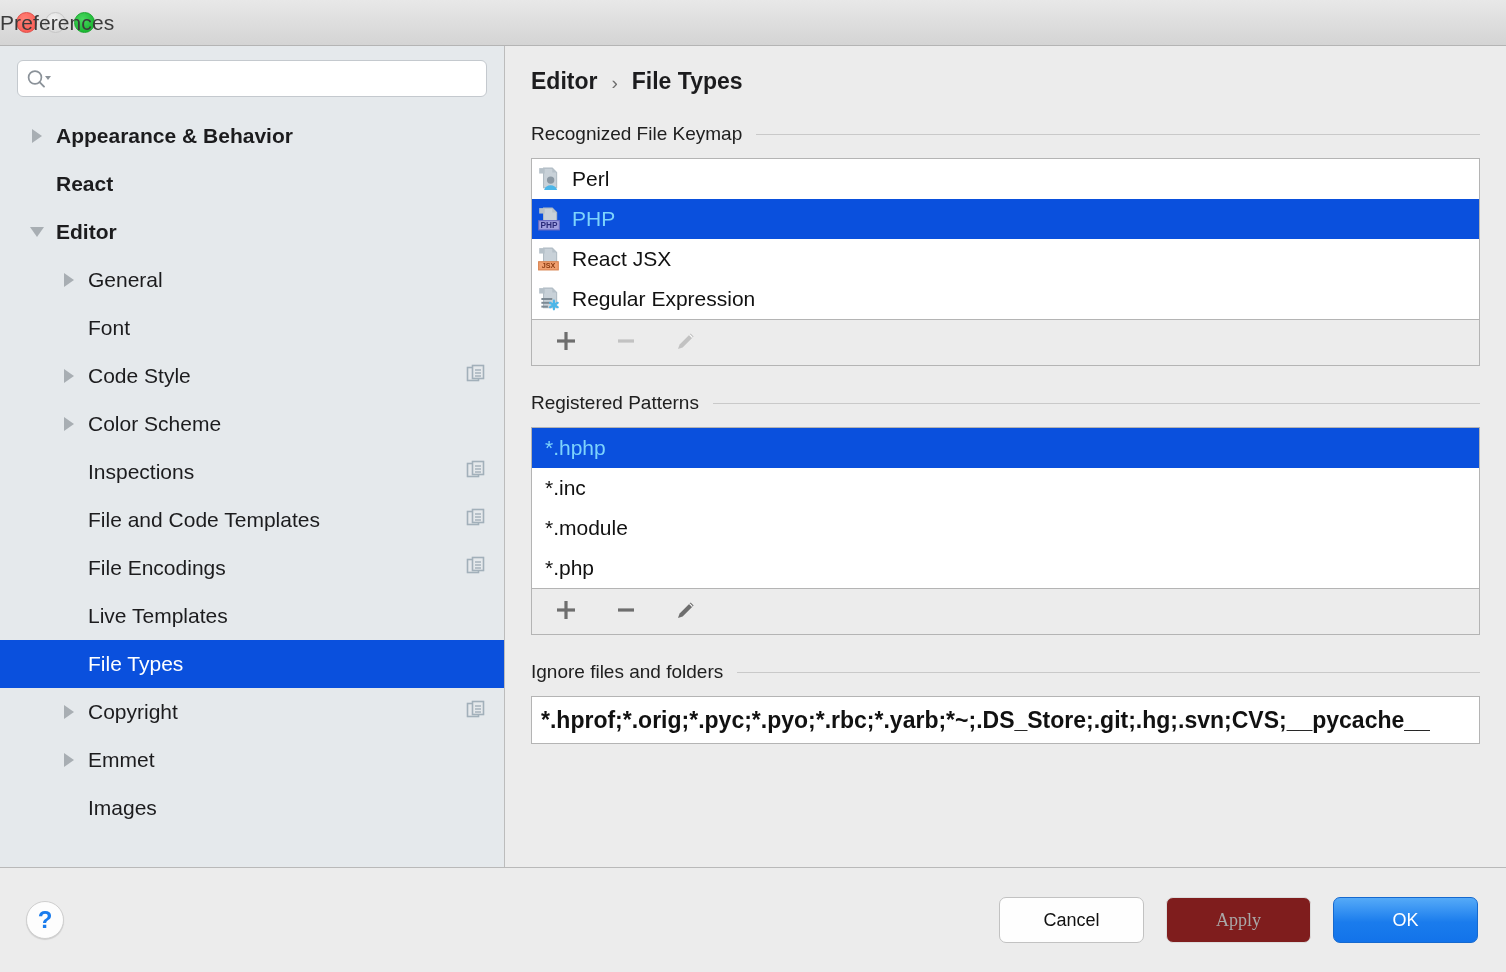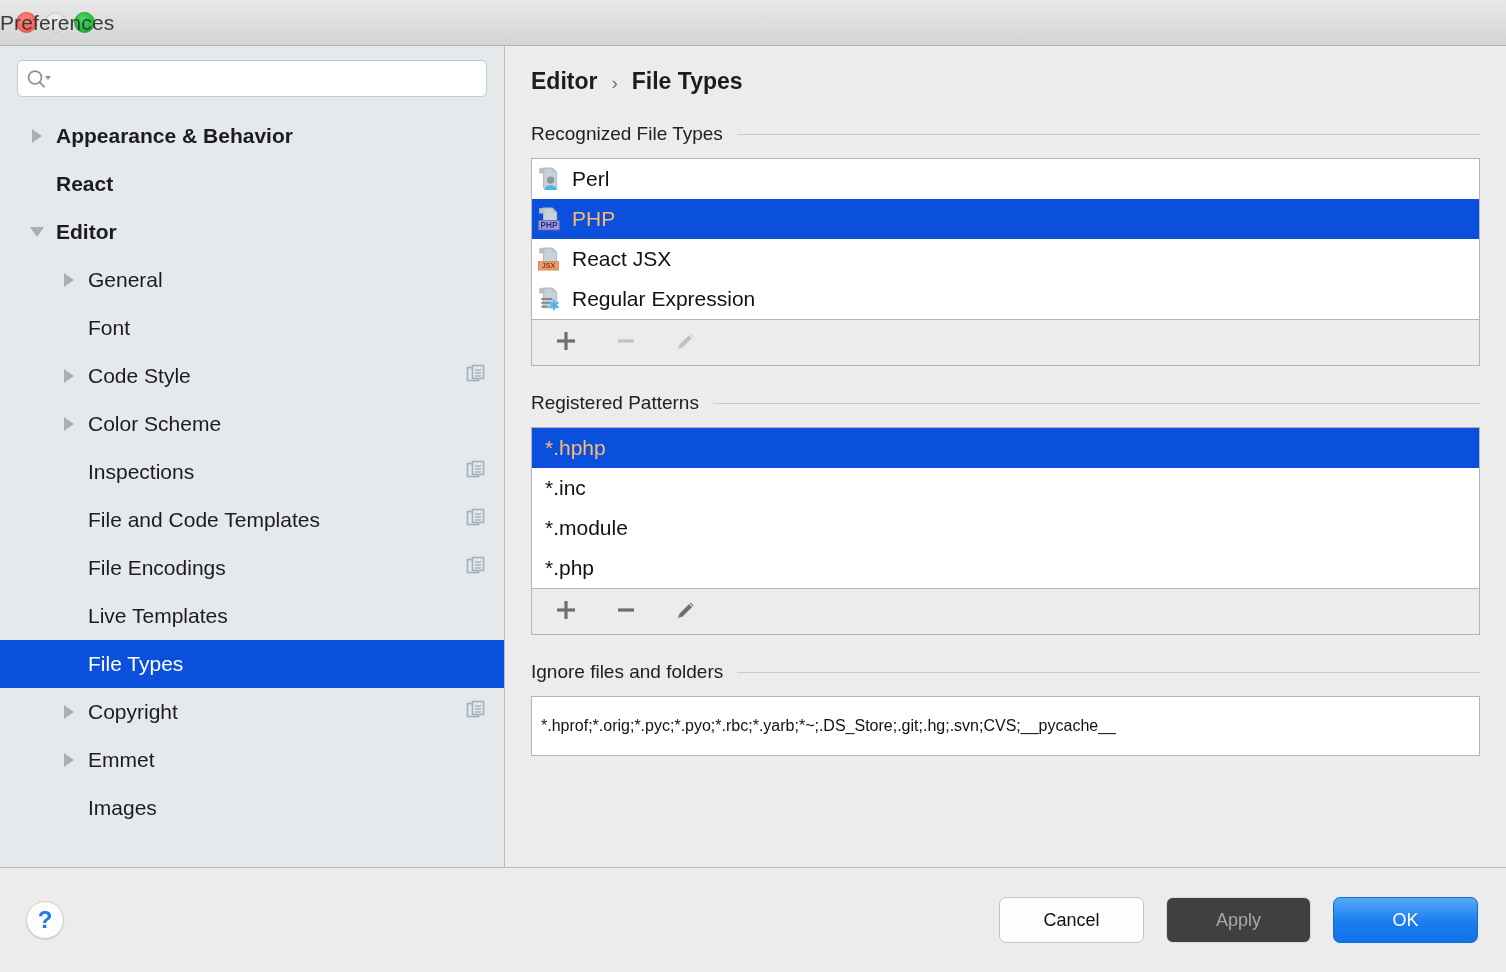--- a/index.html
+++ b/index.html
@@ -103,41 +103,41 @@
   .group-head .grule { flex: 1 1 auto; height: 1px; background: #c9c9c9; }
 
   .listbox {
     background: #fff; border: 1px solid #b4b4b4;
     overflow: hidden;
   }
   .list-row {
     height: 40px; display: flex; align-items: center;
     padding-left: 4px; font-size: 21px; color: #111; cursor: default;
   }
-  .list-row.selected { background: #0a50dd; color: #fdba74; }
+  .list-row.selected { background: #0a50dd; color: #7dd3fc; }
   .list-row .ftname { margin-left: 10px; white-space: nowrap; }
   .list-row .fticon { width: 26px; flex: 0 0 26px; display: flex; align-items: center; justify-content: center; }
   .pat-row { padding-left: 13px; }
 
   .toolbar {
     height: 46px; background: #ececec;
     border: 1px solid #b4b4b4; border-top: 0;
     display: flex; align-items: center; padding-left: 12px; gap: 16px;
   }
   .tb-btn {
     width: 44px; height: 36px; display: flex;
     align-items: center; justify-content: center; cursor: default;
   }
 
   .field-wrap { margin-top: 10px; }
   .text-field {
-    width: 100%; height: 60px;
+    width: 100%; height: 48px;
     background: #fff; border: 1px solid #b4b4b4;
-    font-family: inherit; font-size: 16px; color: #111;
-    padding: 0 9px; outline: none;
+    font-family: inherit; font-size: 23px; color: #111;
+    padding: 0 9px; outline: none; font-weight: bold;
   }
 
   .section { margin-bottom: 26px; }
 
   
   .footer {
     height: 104px; flex: 0 0 104px;
     background: #ececec;
     display: flex; align-items: center;
     padding: 0 28px 0 26px;
@@ -152,21 +152,21 @@
   }
   .footer-spacer { flex: 1 1 auto; }
   .btns { display: flex; gap: 22px; align-items: center; }
   .btn {
     min-width: 145px; height: 46px;
     border-radius: 7px; font-family: inherit; font-size: 18px;
     display: flex; align-items: center; justify-content: center;
     cursor: default; padding: 0 18px;
   }
   .btn.secondary { background: #fefefe; border: 1px solid #c2c2c2; color: #111; }
-  .btn.disabled  { background: #404040; border: 1px solid #dcdcdc; color: #a9a9a9; }
+  .btn.disabled  { background: #7f1d1d; border: 1px solid #dcdcdc; color: #a9a9a9; font-family: Liberation Serif, serif; }
   .btn.primary   {
     background: linear-gradient(to bottom, #55aaf8 0%, #1a7ced 55%, #1273ea 100%);
     border: 1px solid #1569cf; color: #fff;
   }
 </style>
 </head>
 <body>
 
 <div class="window">
 
@@ -331,21 +331,21 @@
     <div class="content">
 
       <div class="breadcrumb">
         <span class="crumb">Editor</span>
         <span class="sep">›</span>
         <span class="crumb">File Types</span>
       </div>
 
       <div class="section">
         <div class="group-head">
-          <span class="gl">Recognized File Types</span>
+          <span class="gl">Recognized File Keymap</span>
           <span class="grule"></span>
         </div>
         <div class="listbox" id="ft-list">
             <div class="list-row">
               <span class="fticon">
                 <svg width="24" height="24" viewBox="0 0 20 22">
                   <path d="M5 1 H13 L17 5 V19 H5 Z" fill="#c8d1d8" stroke="#b0bbc3" stroke-width="1"></path>
           <path d="M13 1 L13 5 L17 5 Z" fill="#b6c1c9"></path>
           <path d="M1 1 H6 V6 H1 Z" fill="#b6c1c9"></path>
       <circle cx="11.5" cy="12" r="3.4" fill="#8a97a2"></circle>

